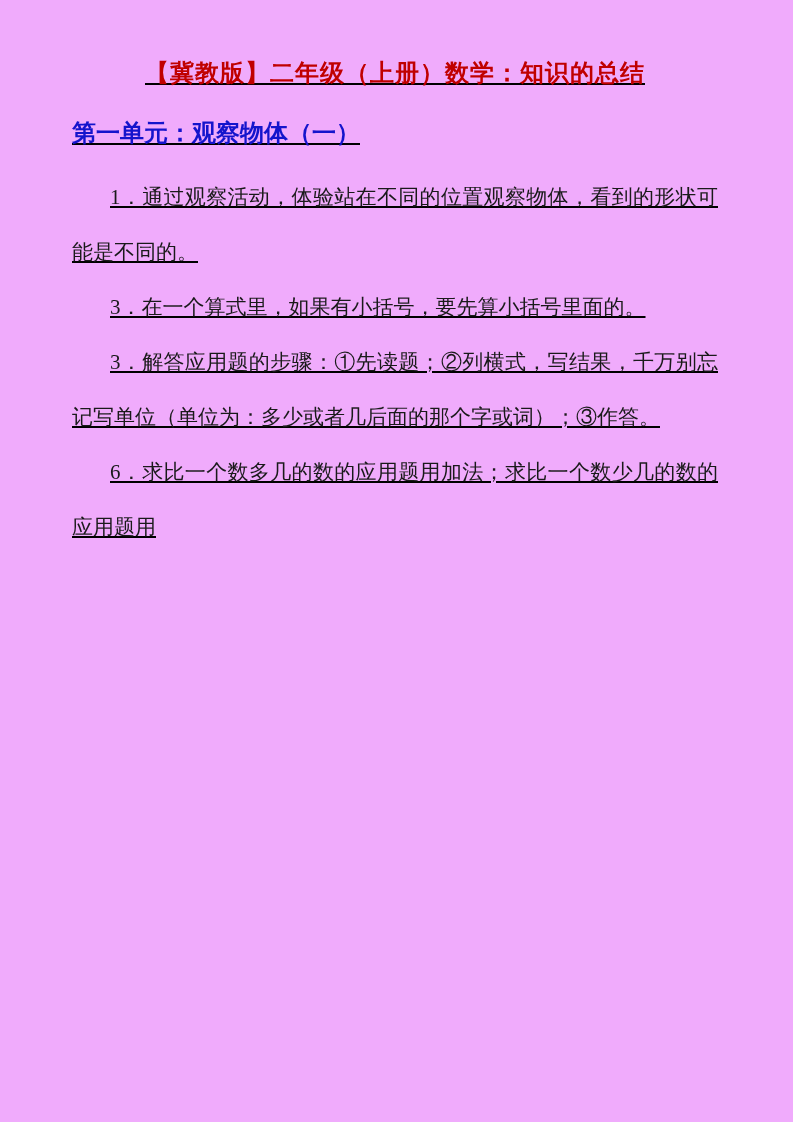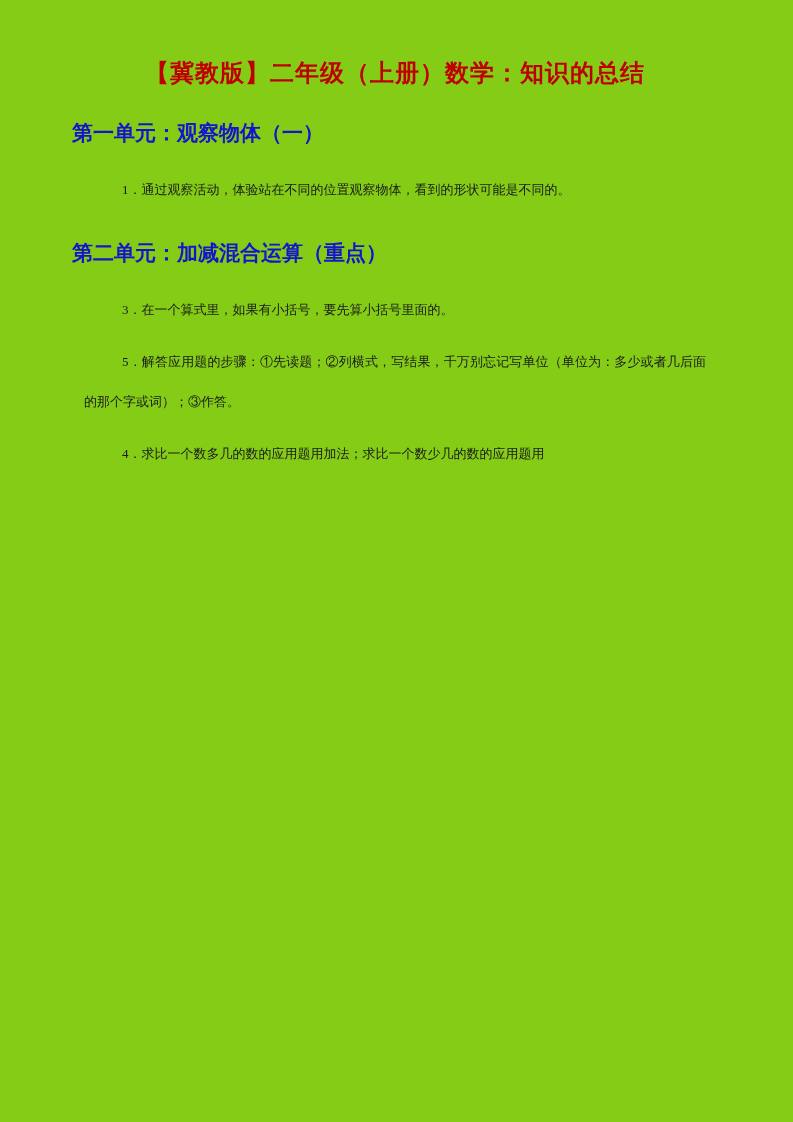--- a/index.html
+++ b/index.html
@@ -11,62 +11,62 @@
     width: 793px;
     height: 1122px;
     overflow: hidden;
     font-family: "Liberation Serif", "DejaVu Serif", serif;
   }
   .page {
     box-sizing: border-box;
     width: 793px;
     height: 1122px;
     padding: 56px 75px 0 72px;
-    background: #84cc16;
+    background: #f0abfc;
+    text-decoration: underline;
   }
   .doc-title {
     margin: 0;
     text-align: center;
     color: #c00000;
     font-size: 24px;
     line-height: 34px;
     font-weight: bold;
     font-family: "DejaVu Sans", "Liberation Sans", sans-serif;
     letter-spacing: 1px;
   }
   .section-heading {
     margin: 30px 0 24px 0;
     color: #1414cc;
-    font-size: 21px;
+    font-size: 24px;
     line-height: 26px;
     font-weight: bold;
     font-family: "DejaVu Sans", "Liberation Sans", sans-serif;
   }
   .para {
-    margin: 12px;
+    margin: 0;
     color: #1a1a1a;
-    font-size: 13px;
-    line-height: 40px;
+    font-size: 21px;
+    line-height: 55px;
     text-indent: 38px;
     text-align: justify;
     word-break: break-all;
   }
 </style>
 </head>
 <body>
 
 <div class="page">
 
   <h1 class="doc-title">【冀教版】二年级（上册）数学：知识的总结</h1>
 
   <section>
     <h2 class="section-heading">第一单元：观察物体（一）</h2>
     <p class="para">1．通过观察活动，体验站在不同的位置观察物体，看到的形状可能是不同的。</p>
   </section>
 
   <section>
-    <h2 class="section-heading">第二单元：加减混合运算（重点）</h2>
     <p class="para">3．在一个算式里，如果有小括号，要先算小括号里面的。</p>
-    <p class="para">5．解答应用题的步骤：①先读题；②列横式，写结果，千万别忘记写单位（单位为：多少或者几后面的那个字或词）；③作答。</p>
-    <p class="para">4．求比一个数多几的数的应用题用加法；求比一个数少几的数的应用题用</p>
+    <p class="para">3．解答应用题的步骤：①先读题；②列横式，写结果，千万别忘记写单位（单位为：多少或者几后面的那个字或词）；③作答。</p>
+    <p class="para">6．求比一个数多几的数的应用题用加法；求比一个数少几的数的应用题用</p>
   </section>
 
 </div>
 
 </body></html>

